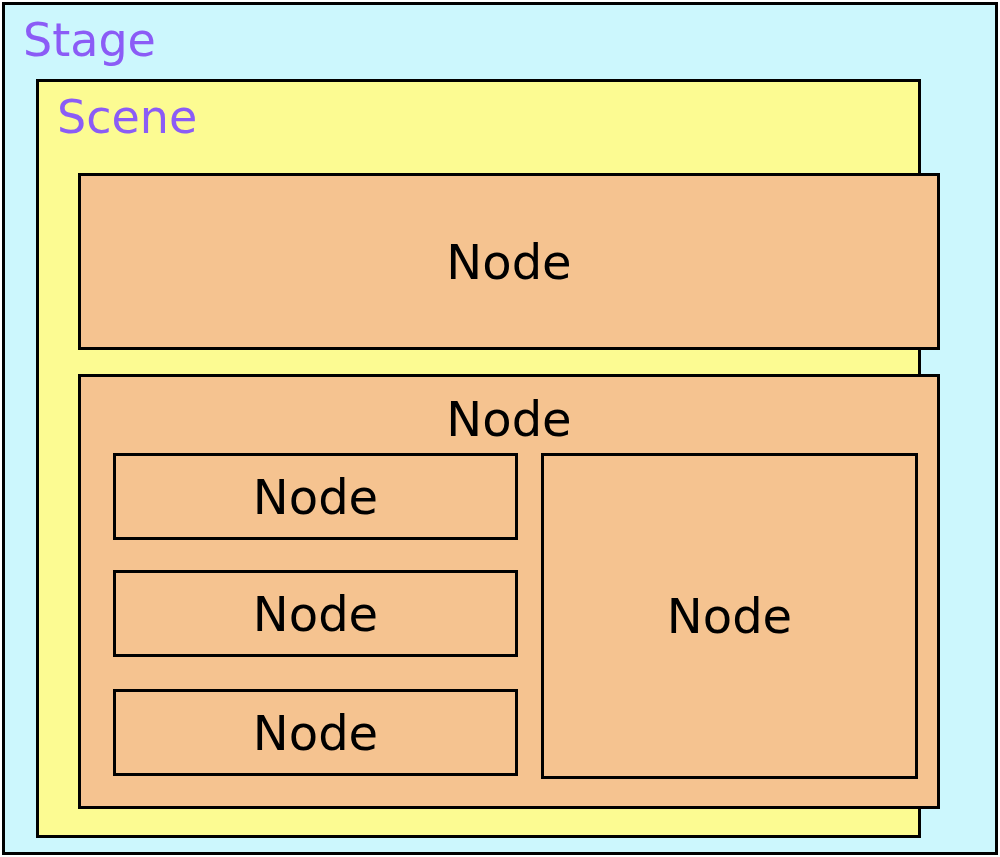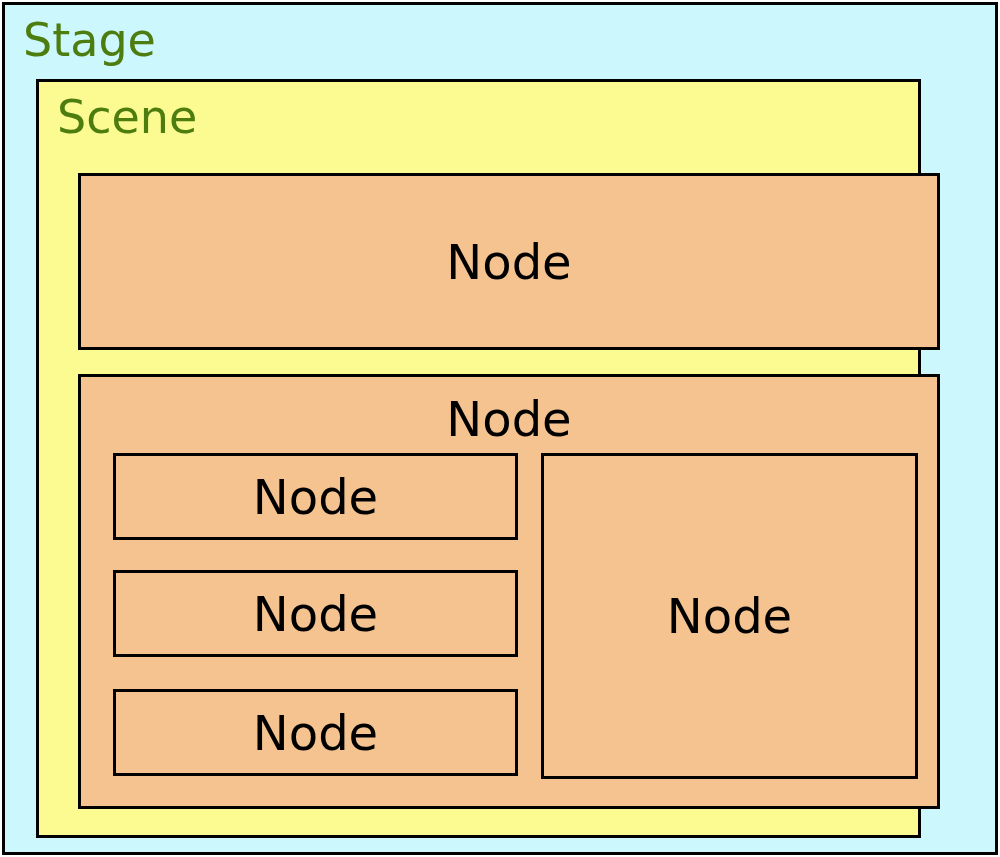--- a/index.html
+++ b/index.html
@@ -79,21 +79,21 @@
   .node-right {
     left: 460px;
     top: 76px;
     width: 377px;
     height: 326px;
   }
 
   
   .label {
     position: absolute;
-    color: #4d7c0f;
+    color: #8b5cf6;
     line-height: 1;
     white-space: nowrap;
     font-weight: normal;
   }
 
   
   .title-label {
     font-size: 46px;
     left: 18px;
     top: 12px;

